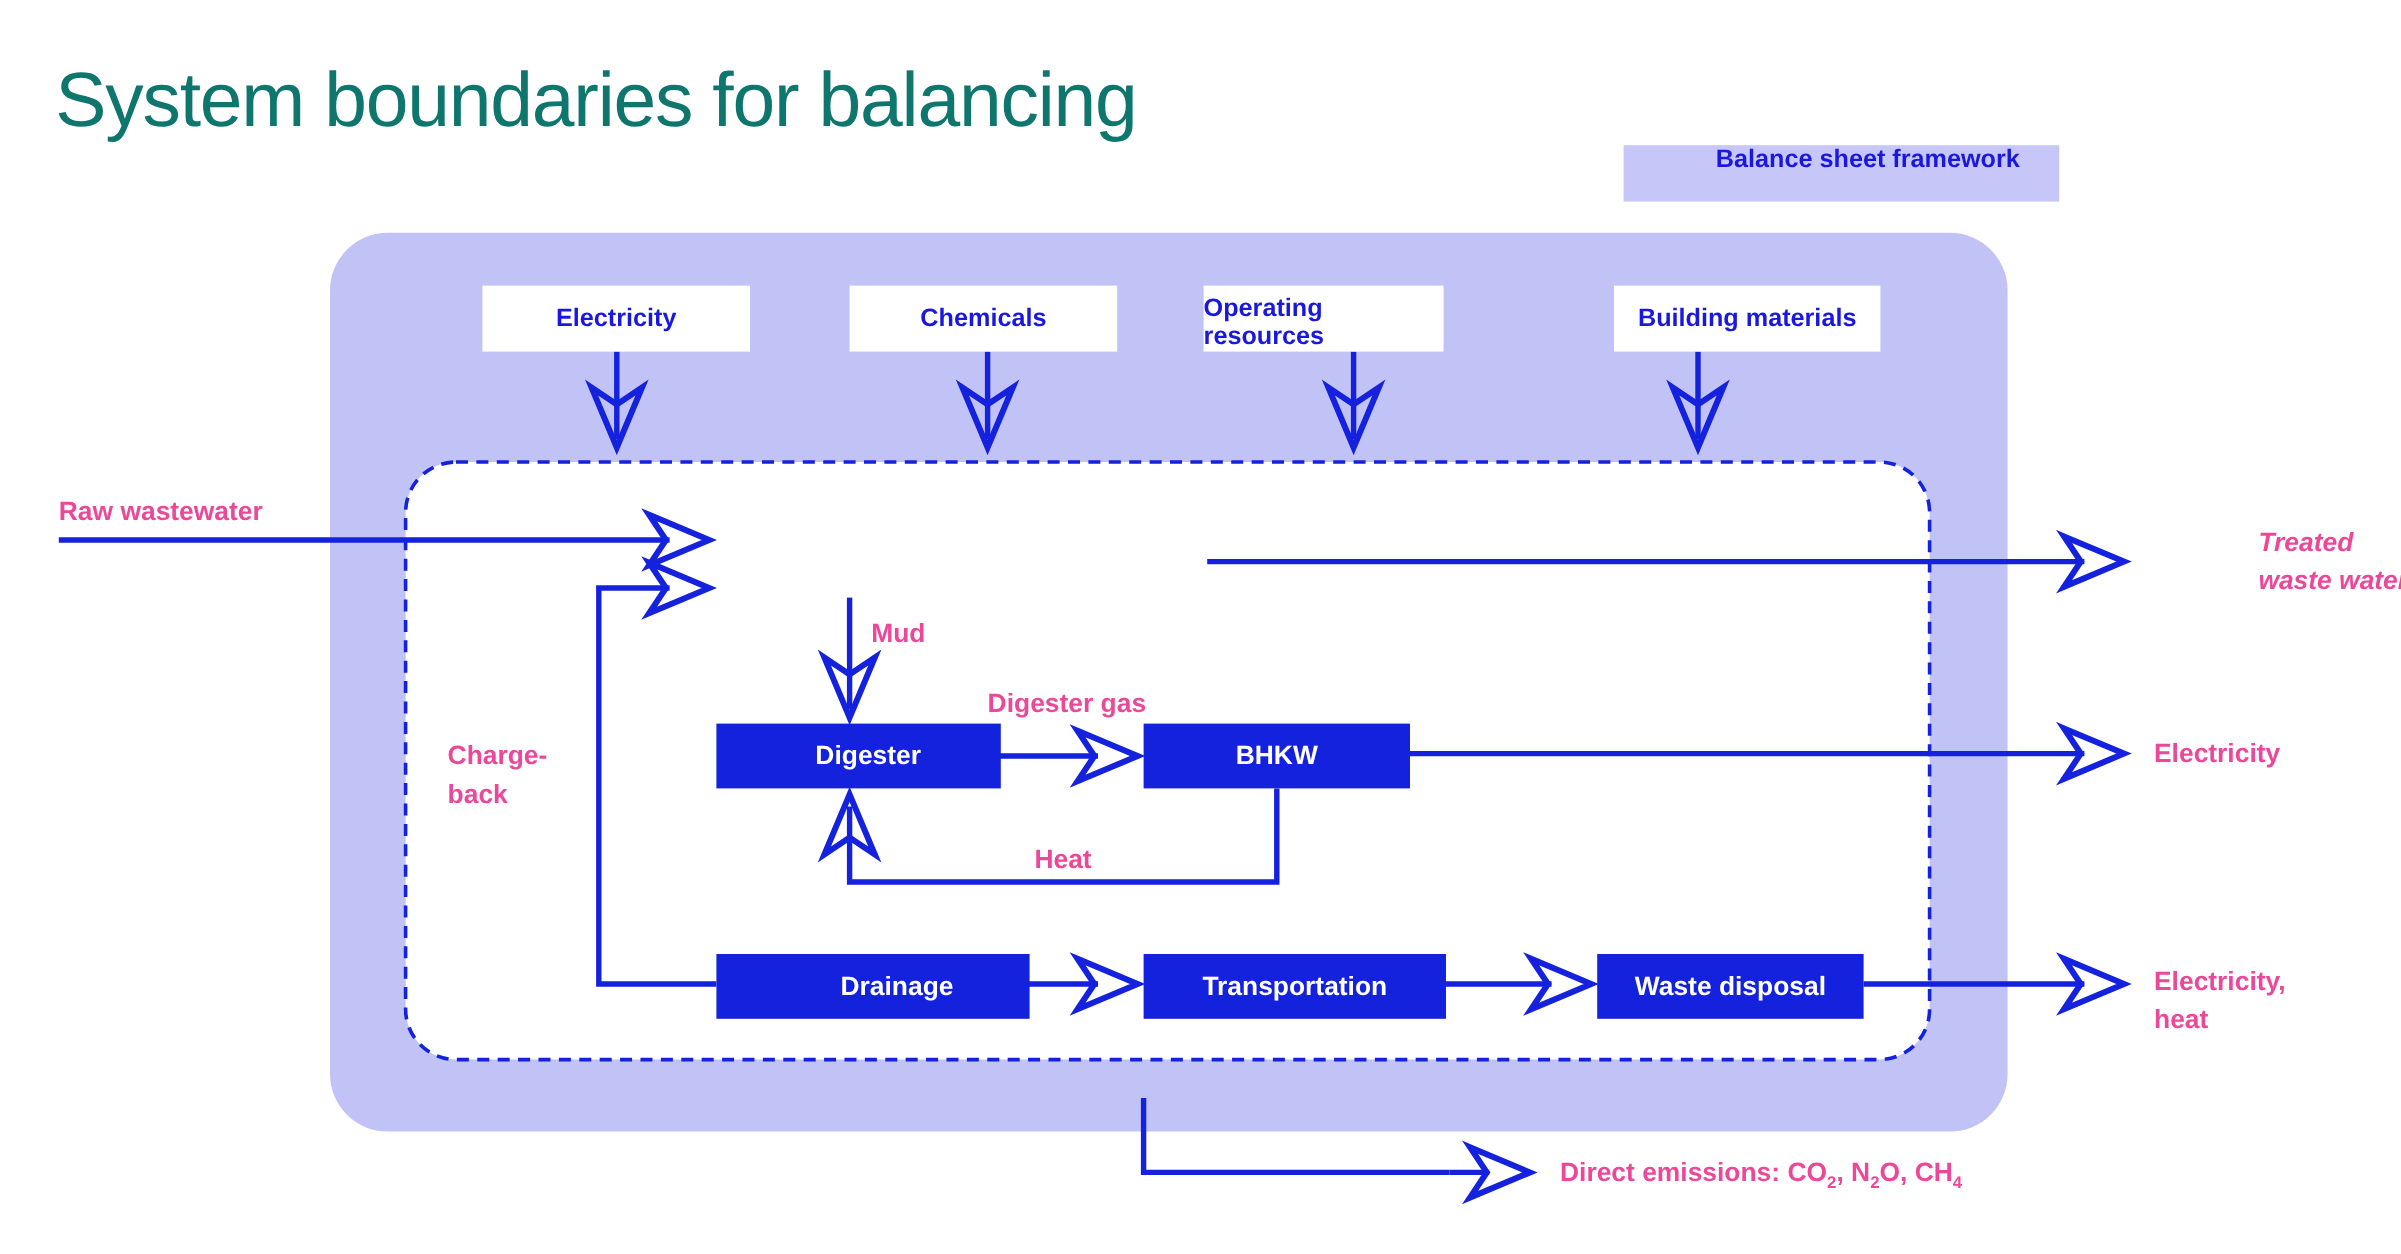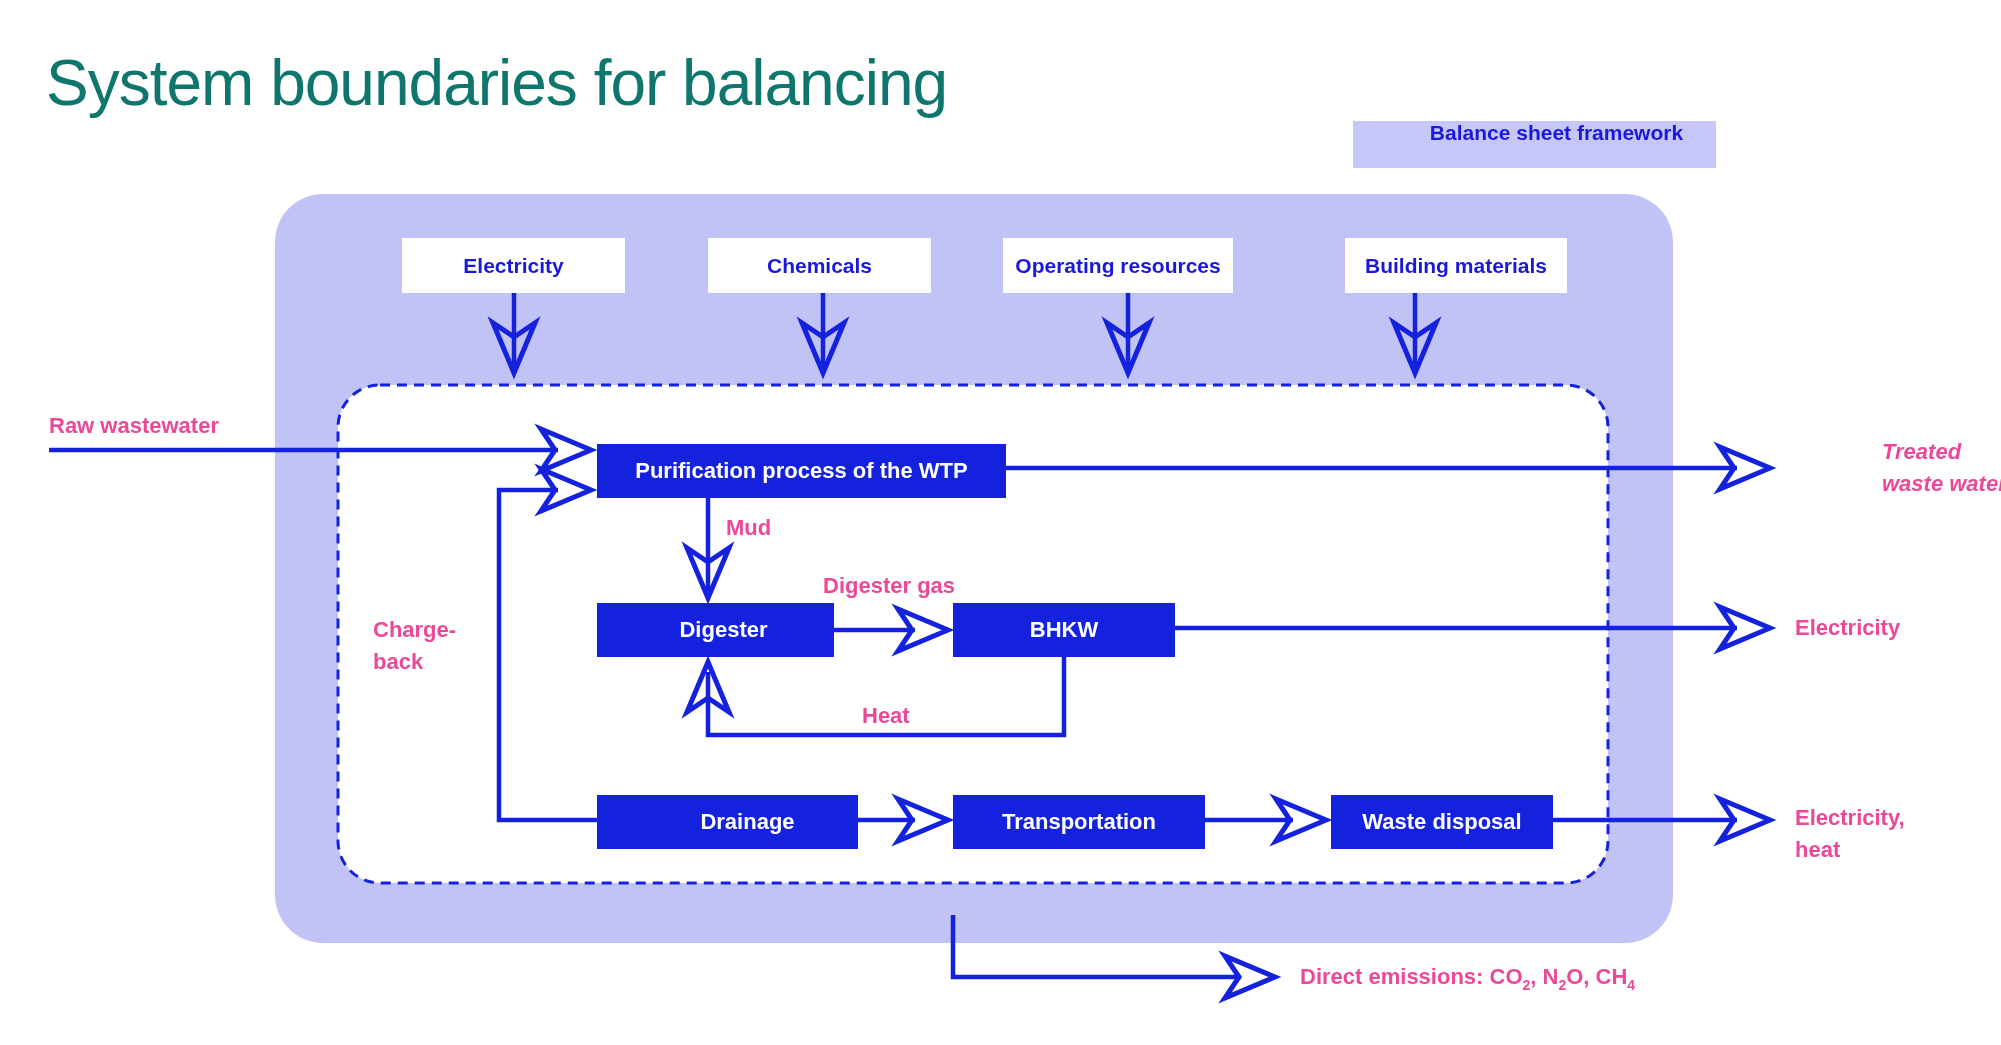--- a/index.html
+++ b/index.html
@@ -130,30 +130,27 @@
       </g>
     </g>
   </svg>
 
   <div class="abs inbox" style="left:402px;width:223px;">
     <span>Electricity</span>
   </div>
   <div class="abs inbox" style="left:708px;width:223px;">
     <span>Chemicals</span>
   </div>
-  <div class="abs inbox" style="left:1003px;width:230px;">
+  <div class="abs inbox" style="left:1003px;width:200px;align-items:flex-end;">
     <span>Operating resources</span>
   </div>
   <div class="abs inbox" style="left:1304px;width:222px;margin-left:41px;">
     <span>Building materials</span>
   </div>
 
-  <div class="abs procbox" style="left:597px;top:444px;width:409px;">
-    <span>Purification process of the WTP</span>
-  </div>
   <div class="abs procbox" style="left:597px;top:603px;width:221px;padding-left:16px;">
     <span>Digester</span>
   </div>
   <div class="abs procbox" style="left:953px;top:603px;width:222px;">
     <span>BHKW</span>
   </div>
   <div class="abs procbox" style="left:597px;top:795px;width:221px;padding-left:40px;">
     <span>Drainage</span>
   </div>
   <div class="abs procbox" style="left:953px;top:795px;width:252px;">

